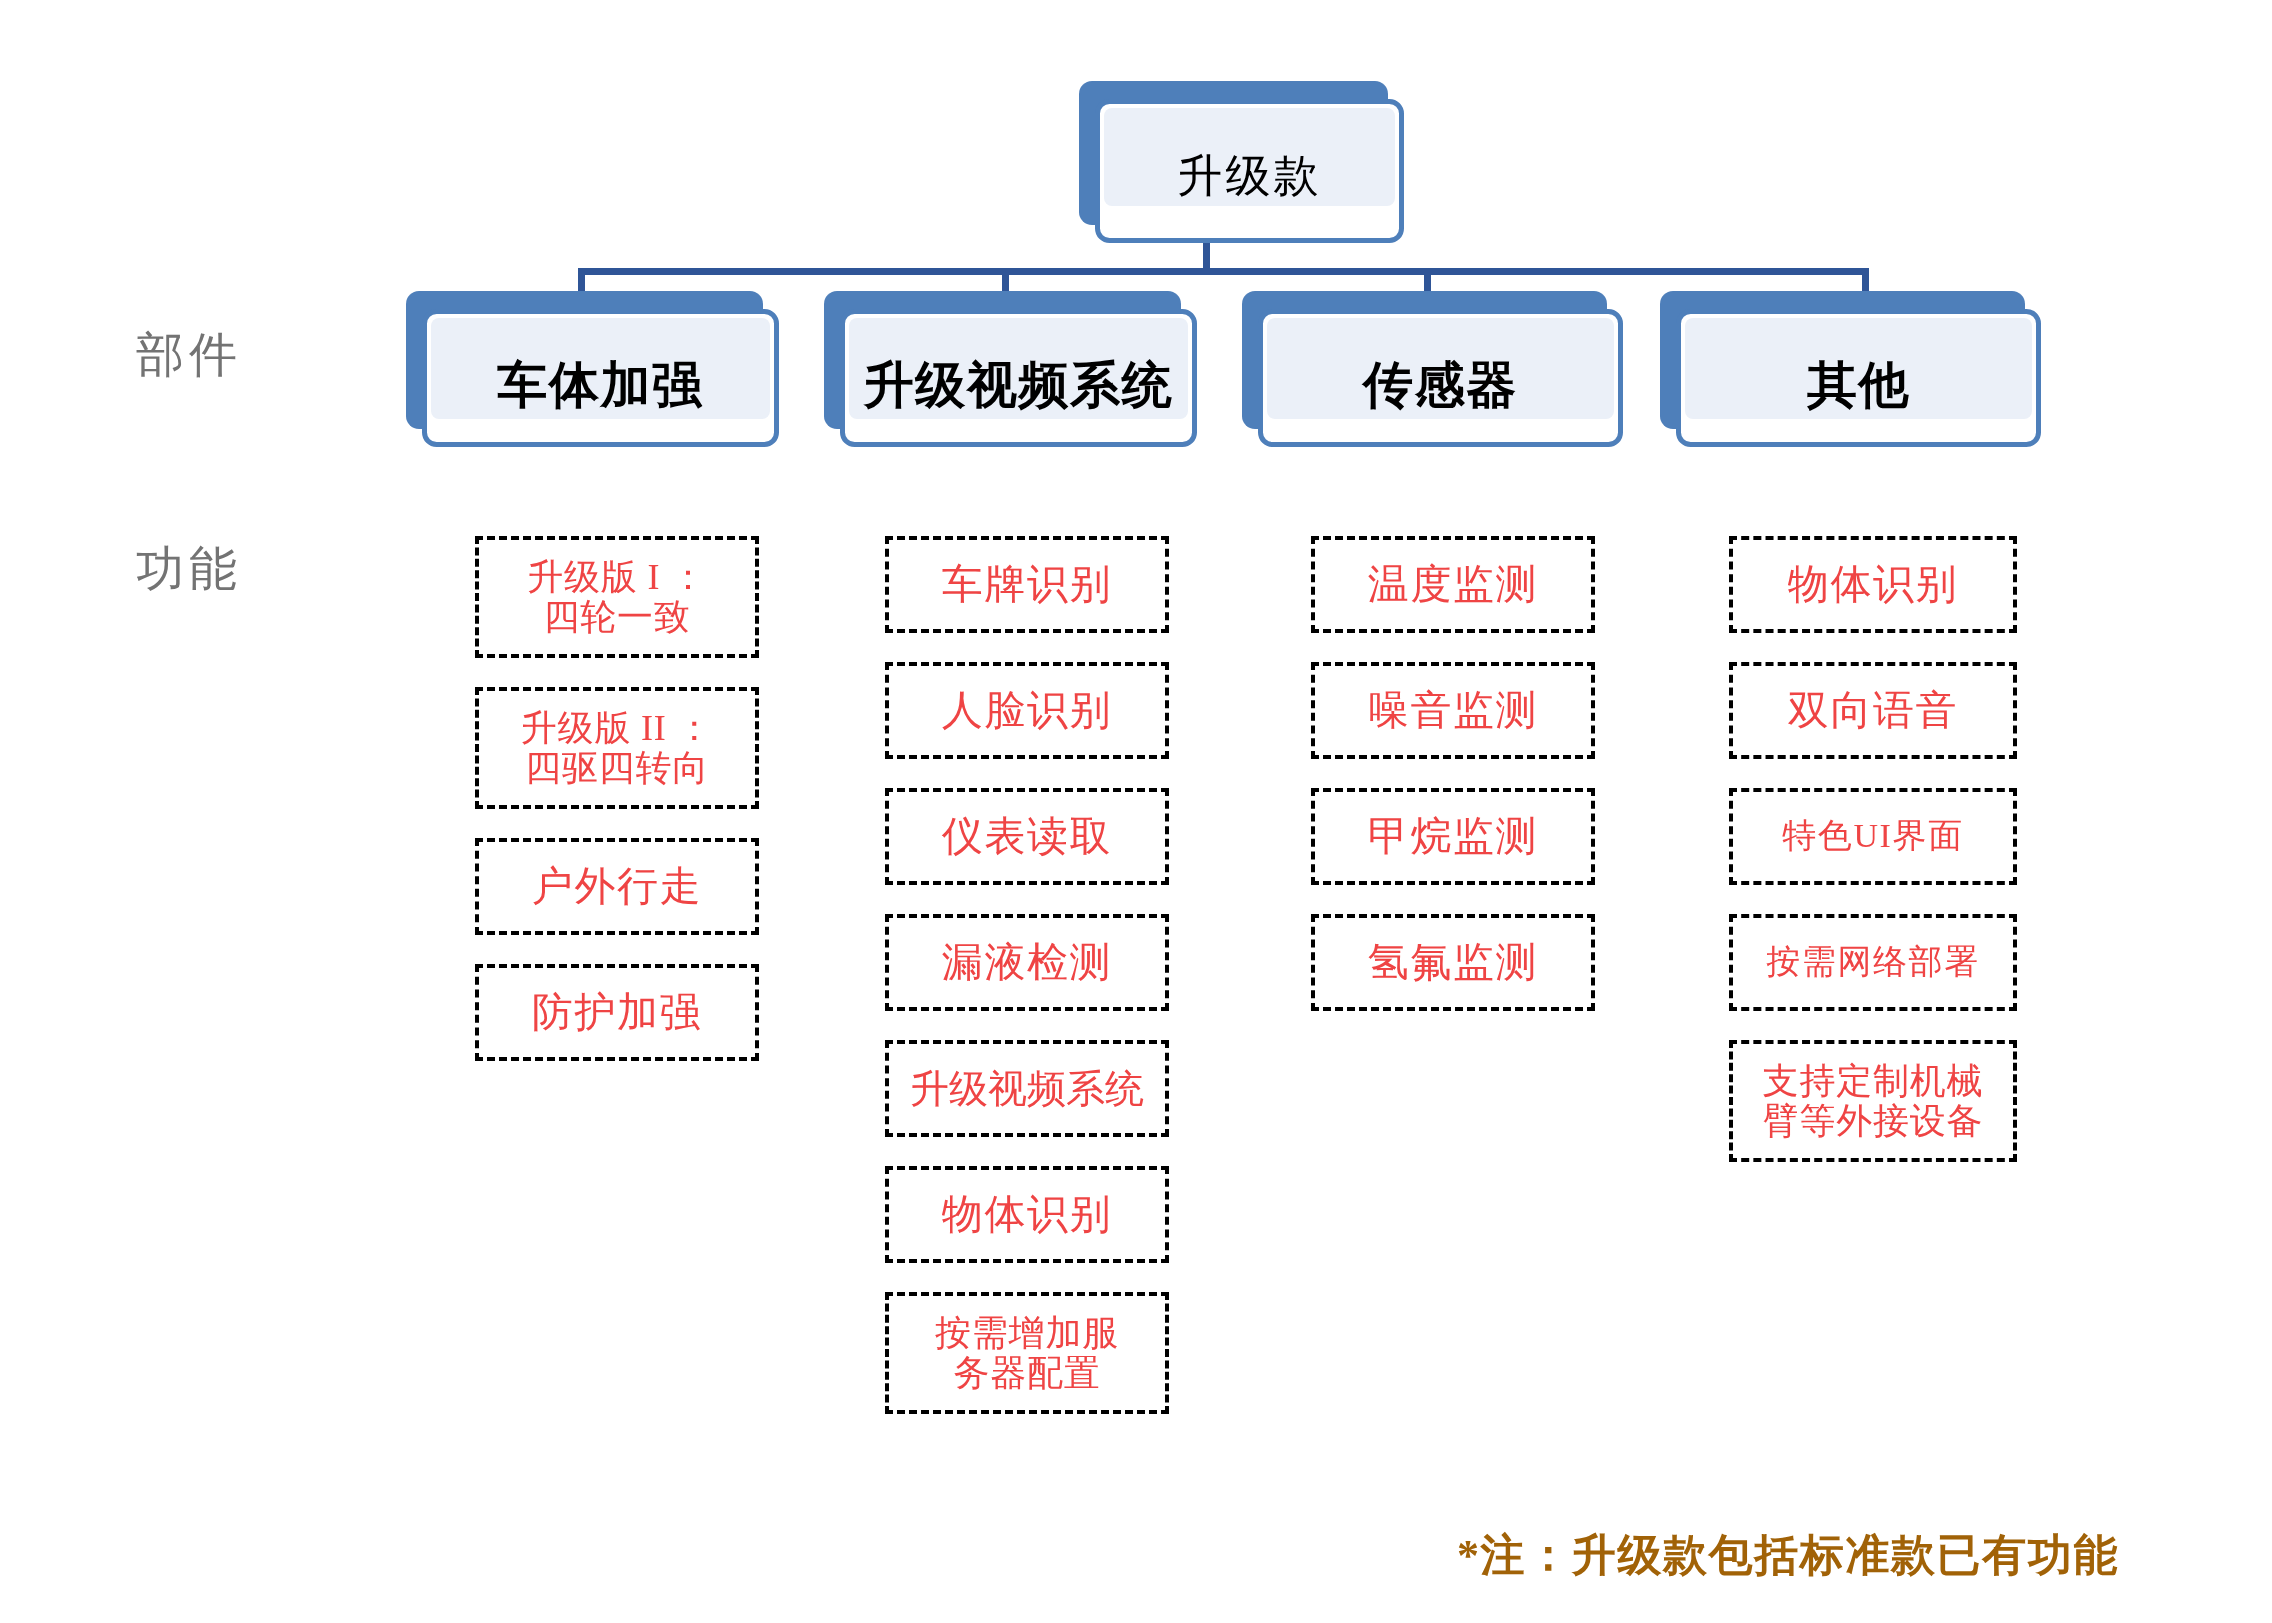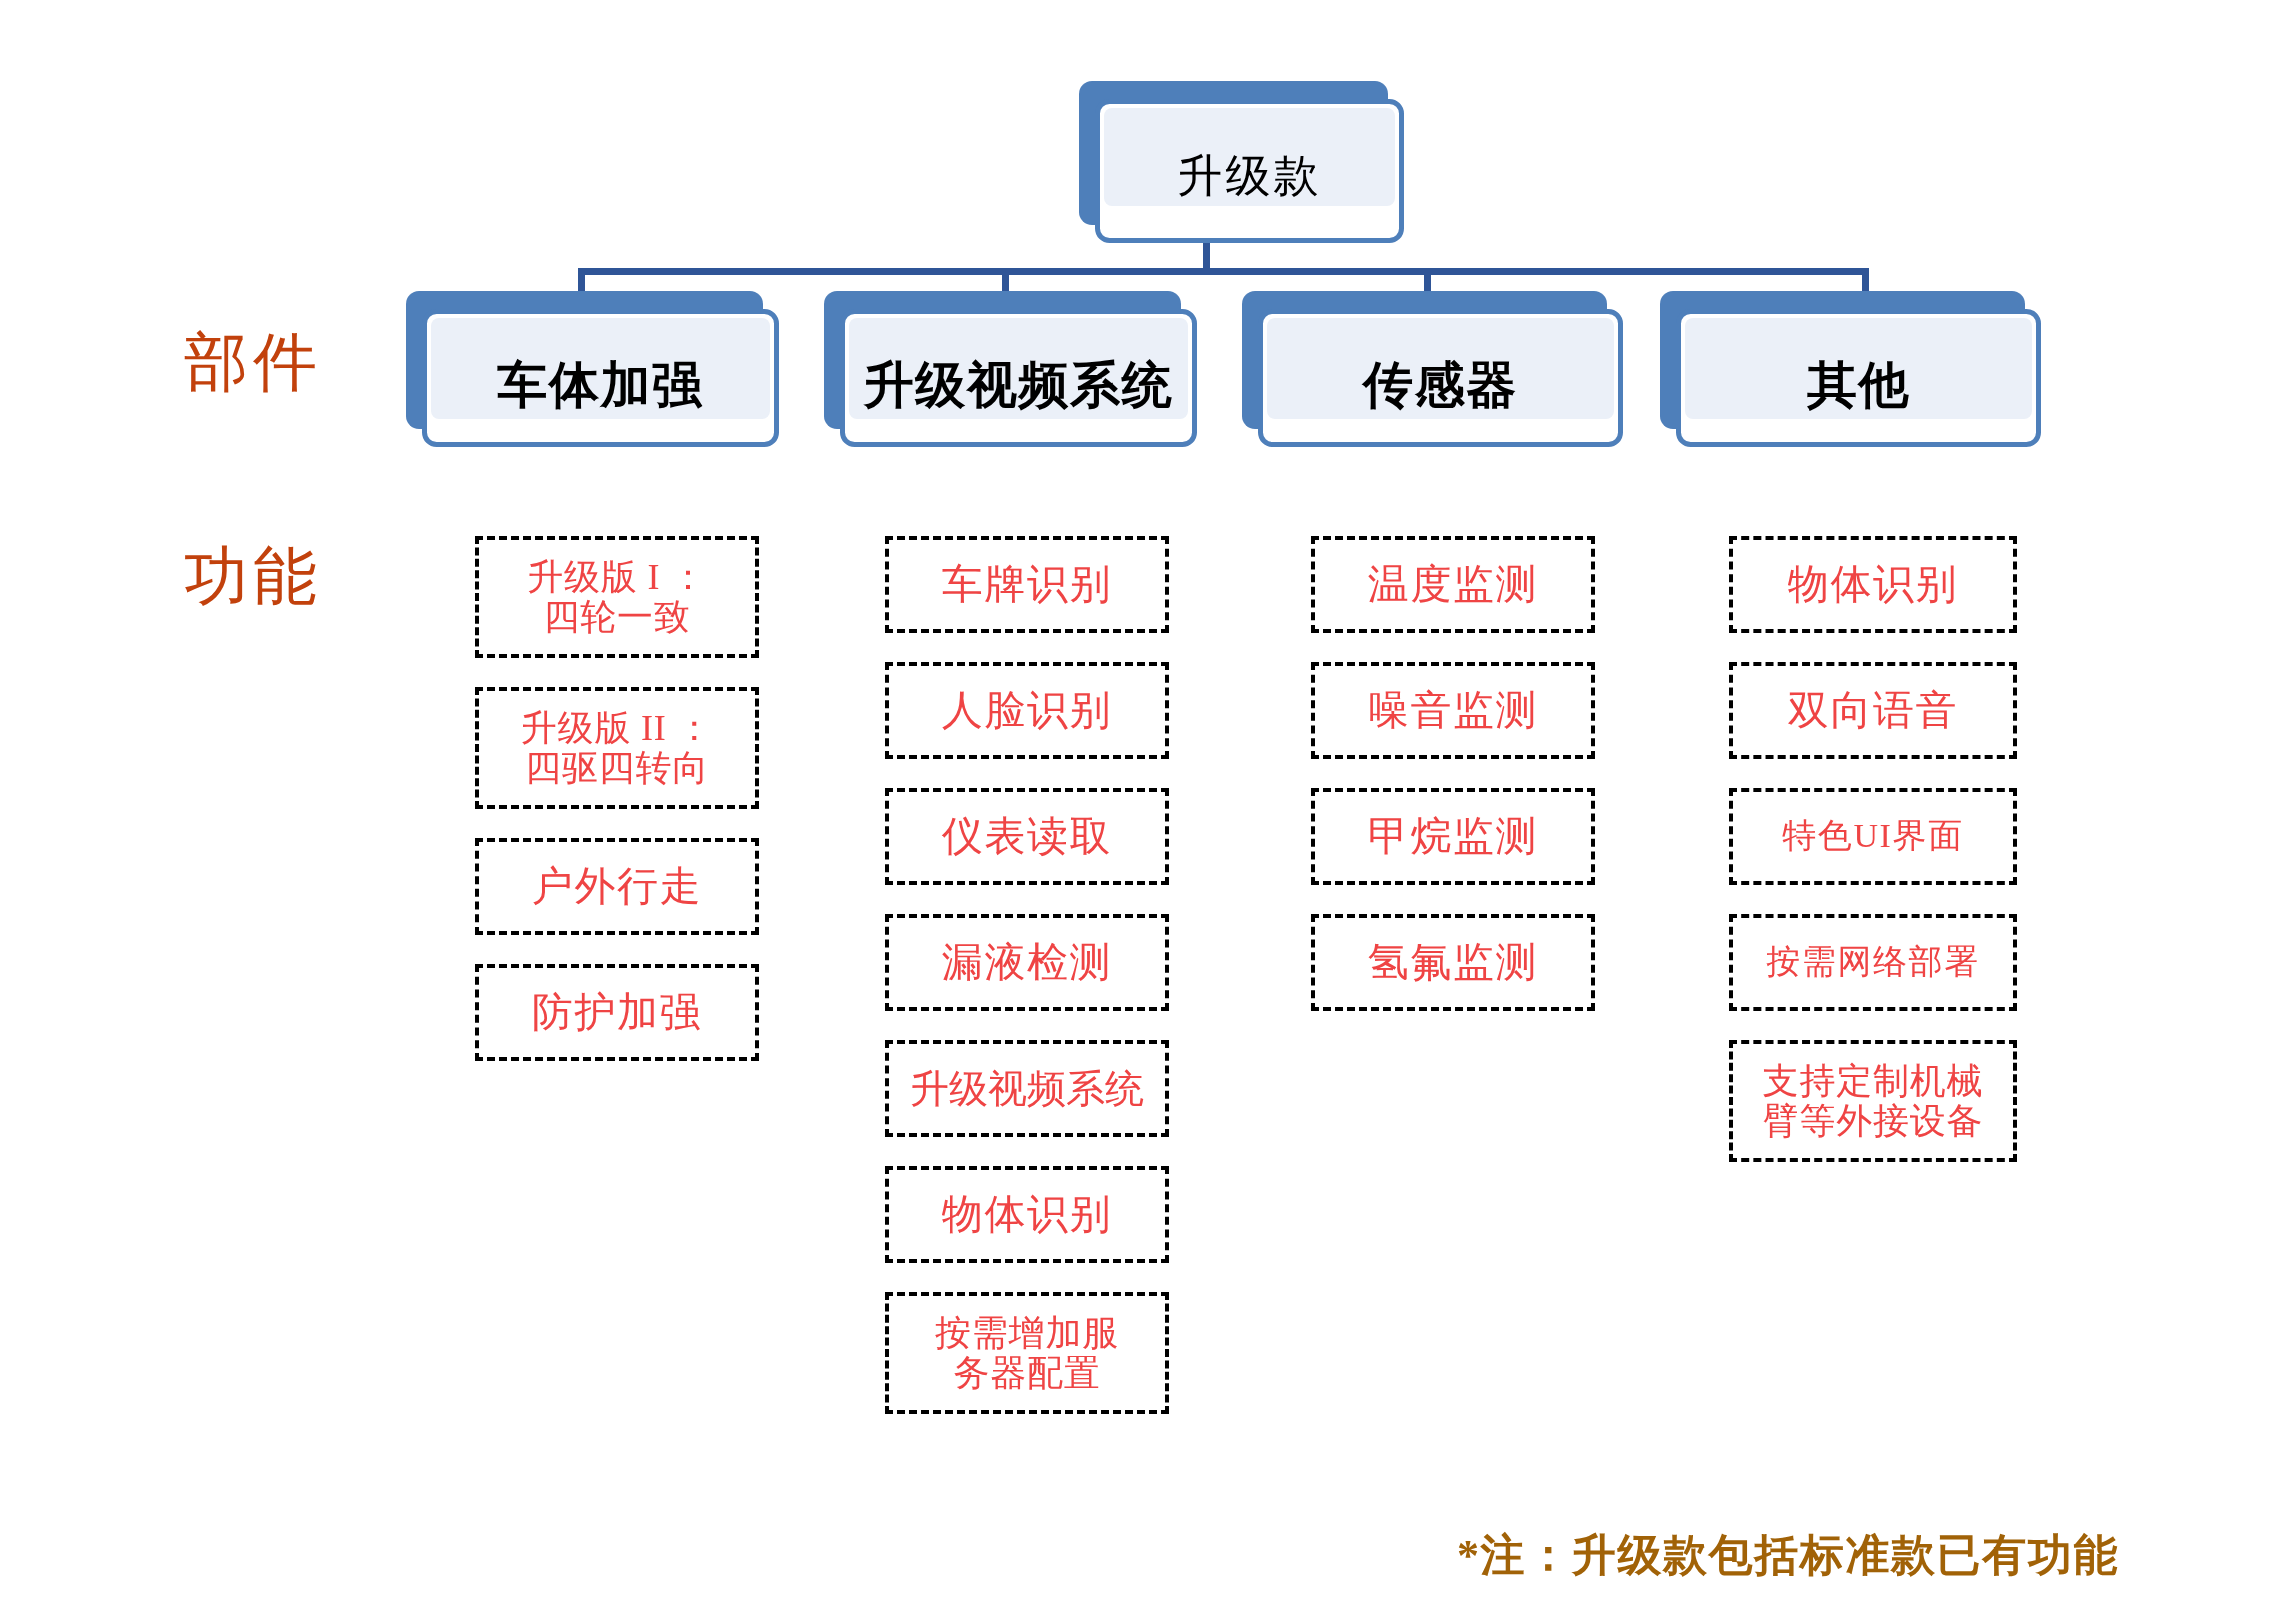--- a/index.html
+++ b/index.html
@@ -20,27 +20,26 @@
     position: absolute;
     left: 0; top: 0;
     width: 2273px;
     height: 1623px;
   }
 
   
   .row-label {
     position: absolute;
     font-family: "Liberation Serif", "DejaVu Serif", serif;
-    font-size: 64px;
+    font-size: 48px;
     line-height: 1;
     font-weight: 400;
     letter-spacing: 4.9px;
-    color: #c2410c;
+    color: #737373;
     white-space: nowrap;
-    margin-left: 48px;
   }
   #label-components { left: 136px; top: 331px; }
   #label-functions  { left: 136px; top: 545px; }
 
   
   .node {
     position: absolute;
   }
   .node .back {
     position: absolute;

